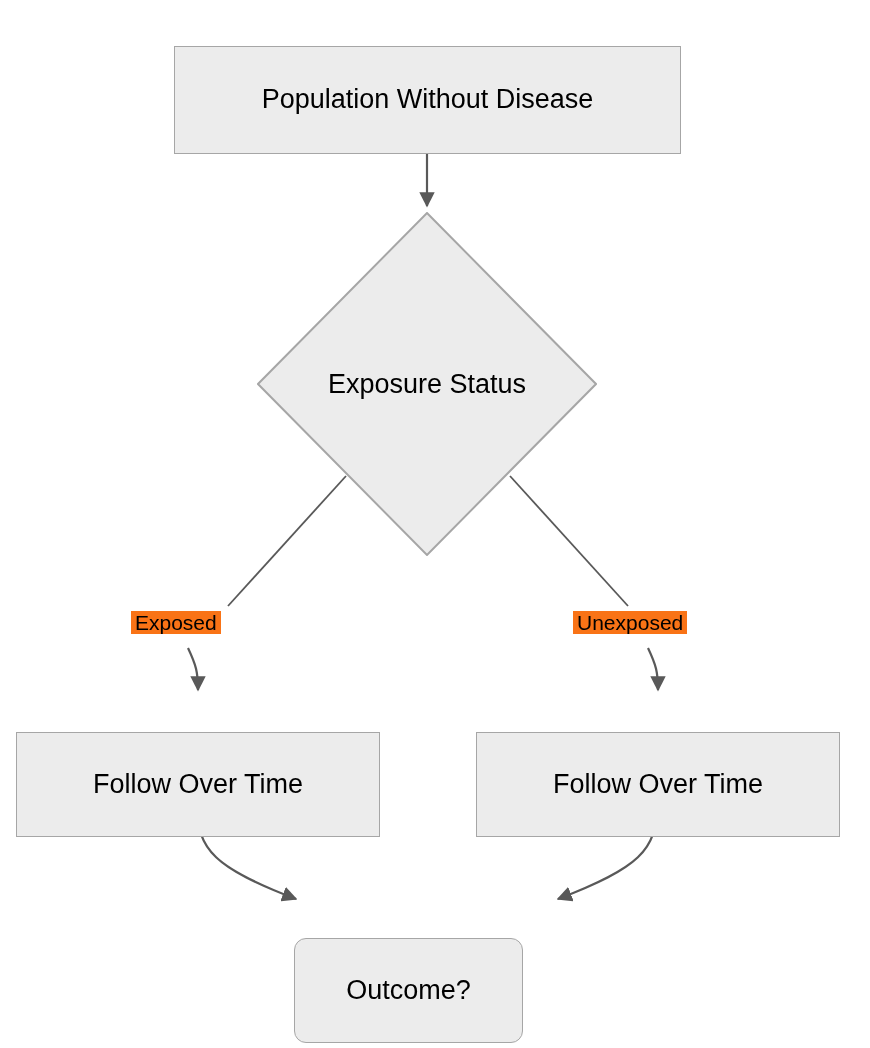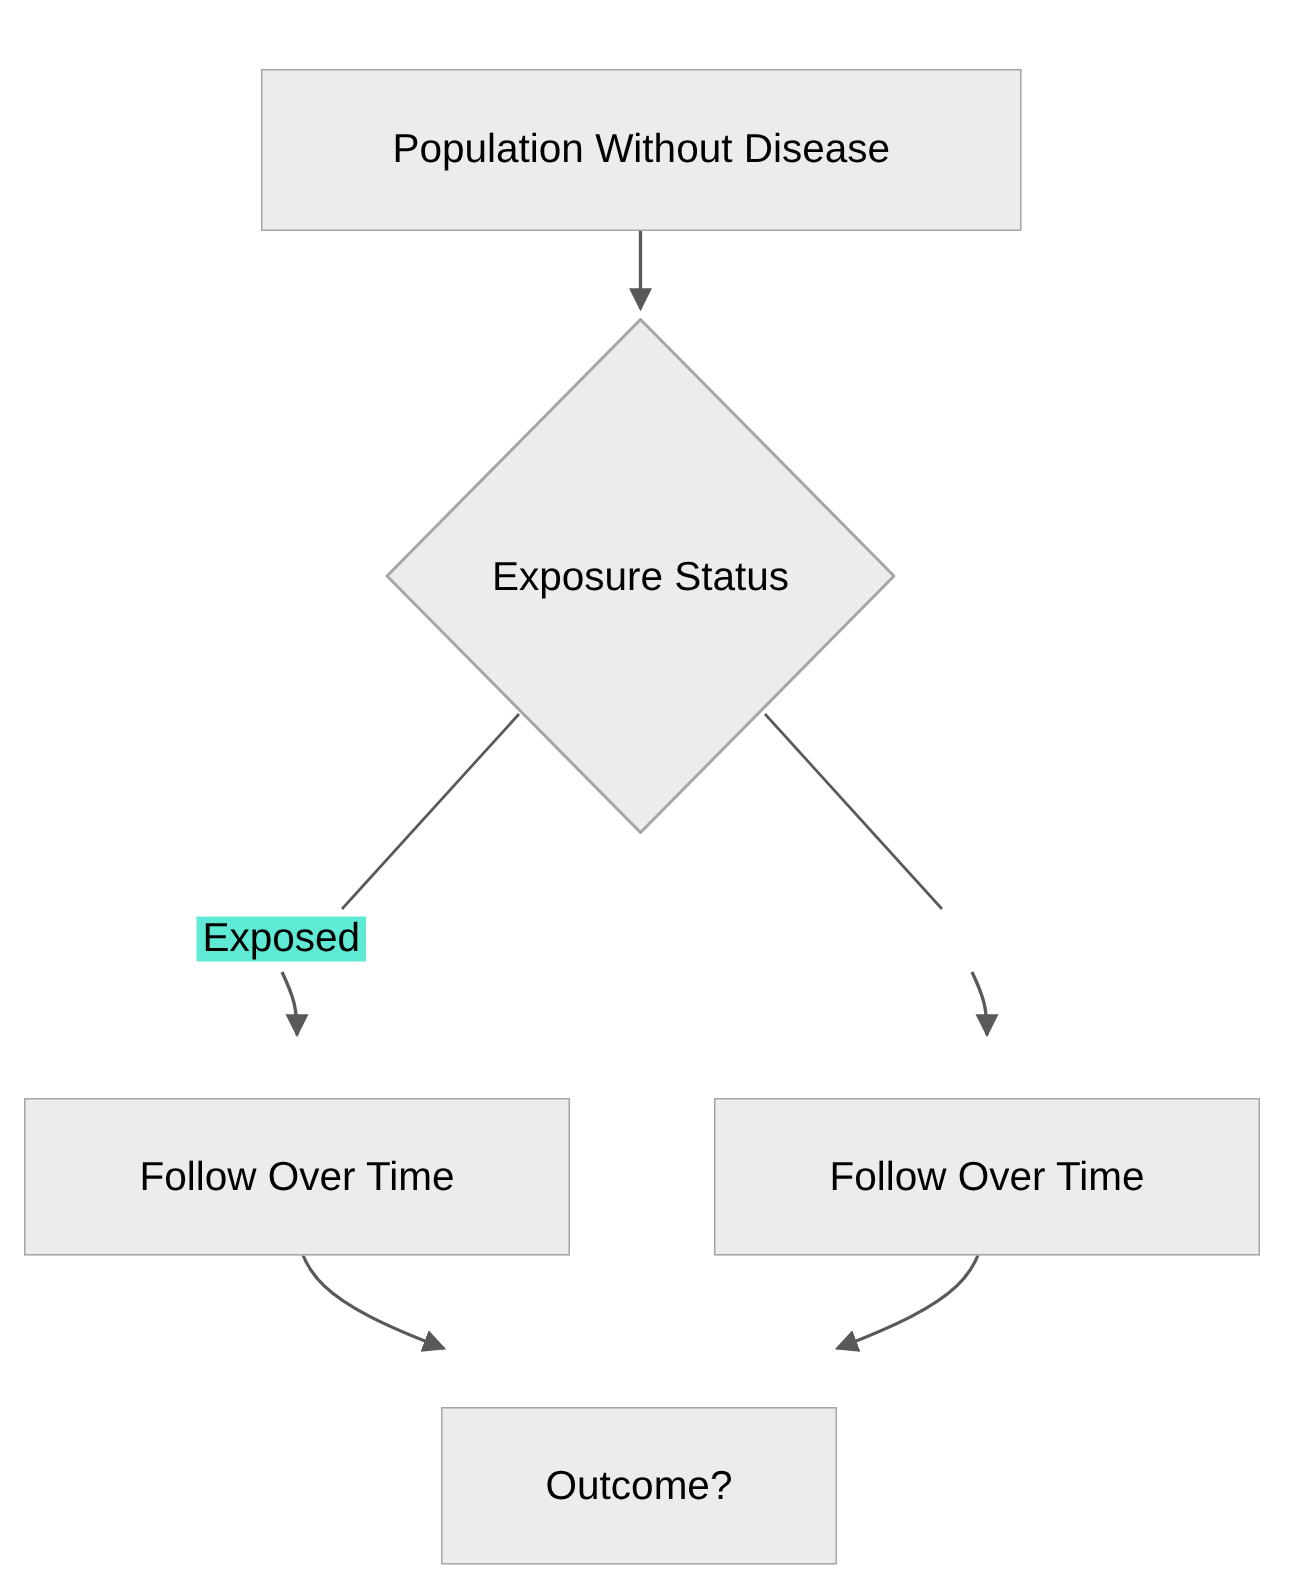--- a/index.html
+++ b/index.html
@@ -35,24 +35,24 @@
     color: #000000;
     font-size: 27px;
     line-height: 1.1;
     text-align: center;
     white-space: nowrap;
     margin-top: 32px;
   }
   .edge-label {
     position: absolute;
     color: #000000;
-    font-size: 27px;
+    font-size: 21px;
     line-height: 1.1;
     white-space: nowrap;
-    background: #5eead4;
+    background: #f97316;
     padding: 0 4px;
     text-align: center;
   }
   .diamond-wrap {
     position: absolute;
   }
   .diamond-wrap svg {
     position: absolute;
     left: 0;
     top: 0;
@@ -109,26 +109,29 @@
     </svg>
     <div class="diamond-label">
       <span>Exposure Status</span>
     </div>
   </div>
 
   <div class="edge-label" style="left:131px; top:611px;">
     <span>Exposed</span>
   </div>
 
+  <div class="edge-label" style="left:573px; top:611px;">
+    <span>Unexposed</span>
+  </div>
 
   <div class="node" style="left:16px; top:700px; width:364px; height:105px;">
     <span>Follow Over Time</span>
   </div>
 
   <div class="node" style="left:476px; top:700px; width:364px; height:105px;">
     <span>Follow Over Time</span>
   </div>
 
-  <div class="node" style="left:294px; top:906px; width:264px; height:105px;">
+  <div class="node" style="left:294px; top:906px; width:229px; height:105px;border-radius:12px;">
     <span>Outcome?</span>
   </div>
 
 </div>
 
 </body></html>

